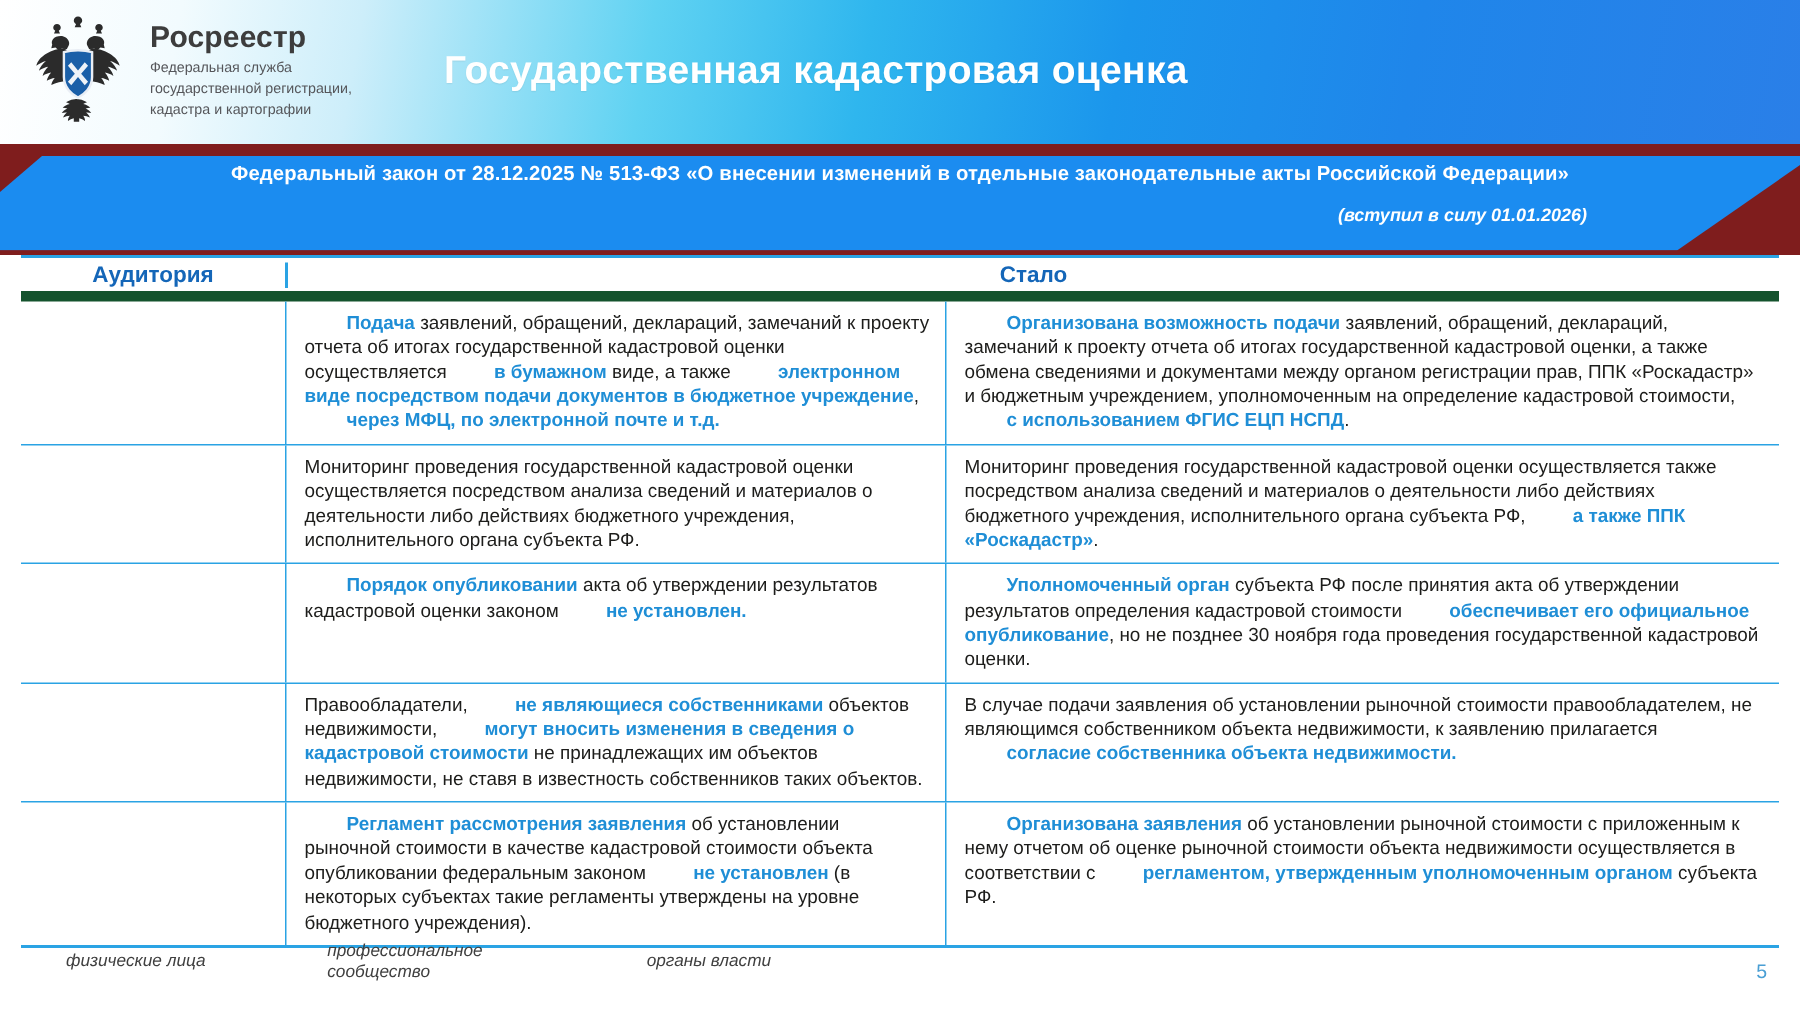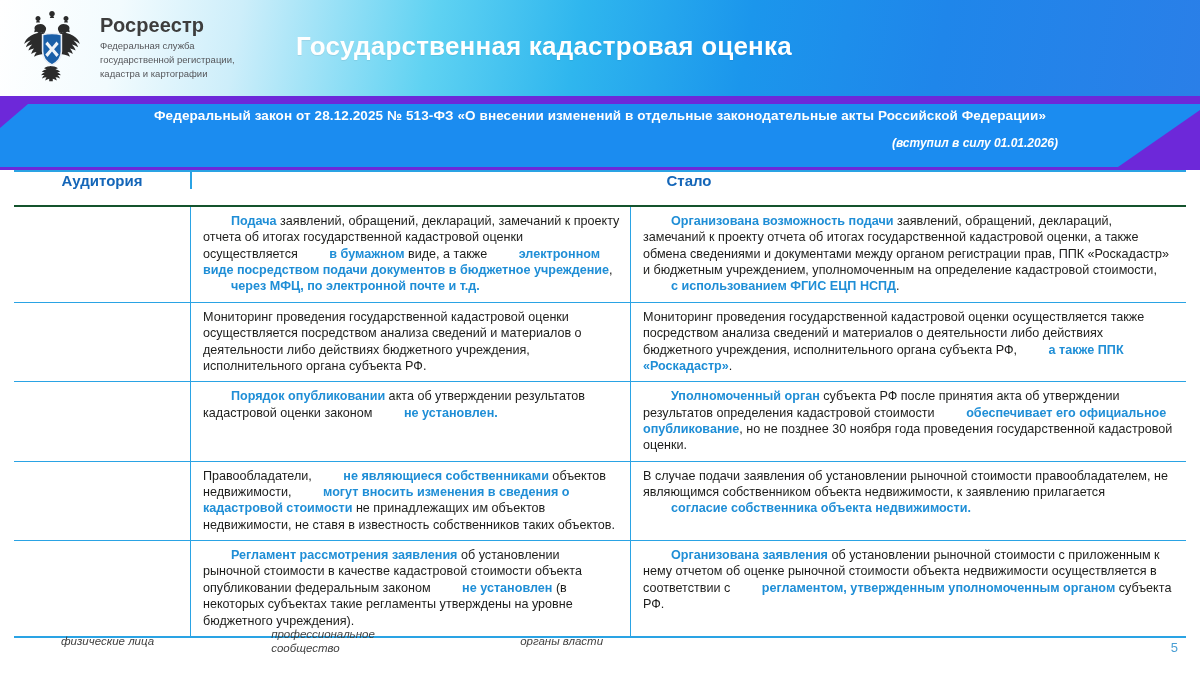--- a/index.html
+++ b/index.html
@@ -44,21 +44,21 @@
     position: absolute; left: 296px; top: 31px;
     font-size: 26px; font-weight: bold; color: #ffffff;
     letter-spacing: .2px;
     text-shadow: 0 1px 1px rgba(0,0,0,.07);
   }
 
   
   .banner-zone {
     position: absolute; left: 0; top: 96px;
     width: 1200px; height: 74px;
-    background: #6d28d9;
+    background: #7f1d1d;
   }
   .banner {
     position: absolute; left: 0; top: 8px;
     width: 1200px; height: 63px;
     background: #1b8cf0;
     clip-path: polygon(28px 0, 1200px 0, 1200px 6px, 1118px 63px, 0 63px, 0 24px);
   }
   .banner-line1 {
     position: absolute; left: 0; top: 12px; width: 1200px;
     text-align: center;
@@ -71,22 +71,22 @@
   }
 
   
   .table {
     position: absolute; left: 14px; top: 170px;
     width: 1172px;
     border-top: 2px solid #2aa3e4;
     border-bottom: 2px solid #2aa3e4;
   }
   .thead {
-    display: flex; height: 35px; align-items: flex-start;
-    border-bottom: 2px solid #14532d;
+    display: flex; height: 29px; align-items: center;
+    border-bottom: 7px solid #14532d;
   }
   .th {
     font-size: 15px; font-weight: bold; color: #1466b8;
     text-align: center;
   }
   .col-aud { width: 176px; flex: 0 0 176px; }
   .col-was { width: 440px; flex: 0 0 440px; }
   .col-now { flex: 1 1 auto; }
   .thead .col-was, .thead .col-now { border-left: 2px solid #2aa3e4; }
 
@@ -109,22 +109,22 @@
   .cell-now { flex: 1 1 auto; }
   .hl { color: #1f8ed6; font-weight: bold; padding-left: 28px; }
 
   
   .ico { display: block; }
   .ico-gov { width: 52px; height: 46px; }
   .ico-case { width: 50px; height: 44px; }
 
   
   .legend {
-    position: absolute; left: 18px; bottom: 18px;
-    display: flex; gap: 72px;
+    position: absolute; left: 1px; bottom: 18px;
+    display: flex; gap: 36px;
   }
   .leg-item { display: flex; align-items: center; gap: 9px; }
   .leg-label {
     font-size: 11.5px; font-style: italic; color: #3f3f3f; line-height: 1.25;
     max-width: 130px;
   }
   .leg-ico { display:block; }
   .page-no {
     position: absolute; right: 22px; bottom: 20px;
     font-size: 13px; color: #4a9fd4;

